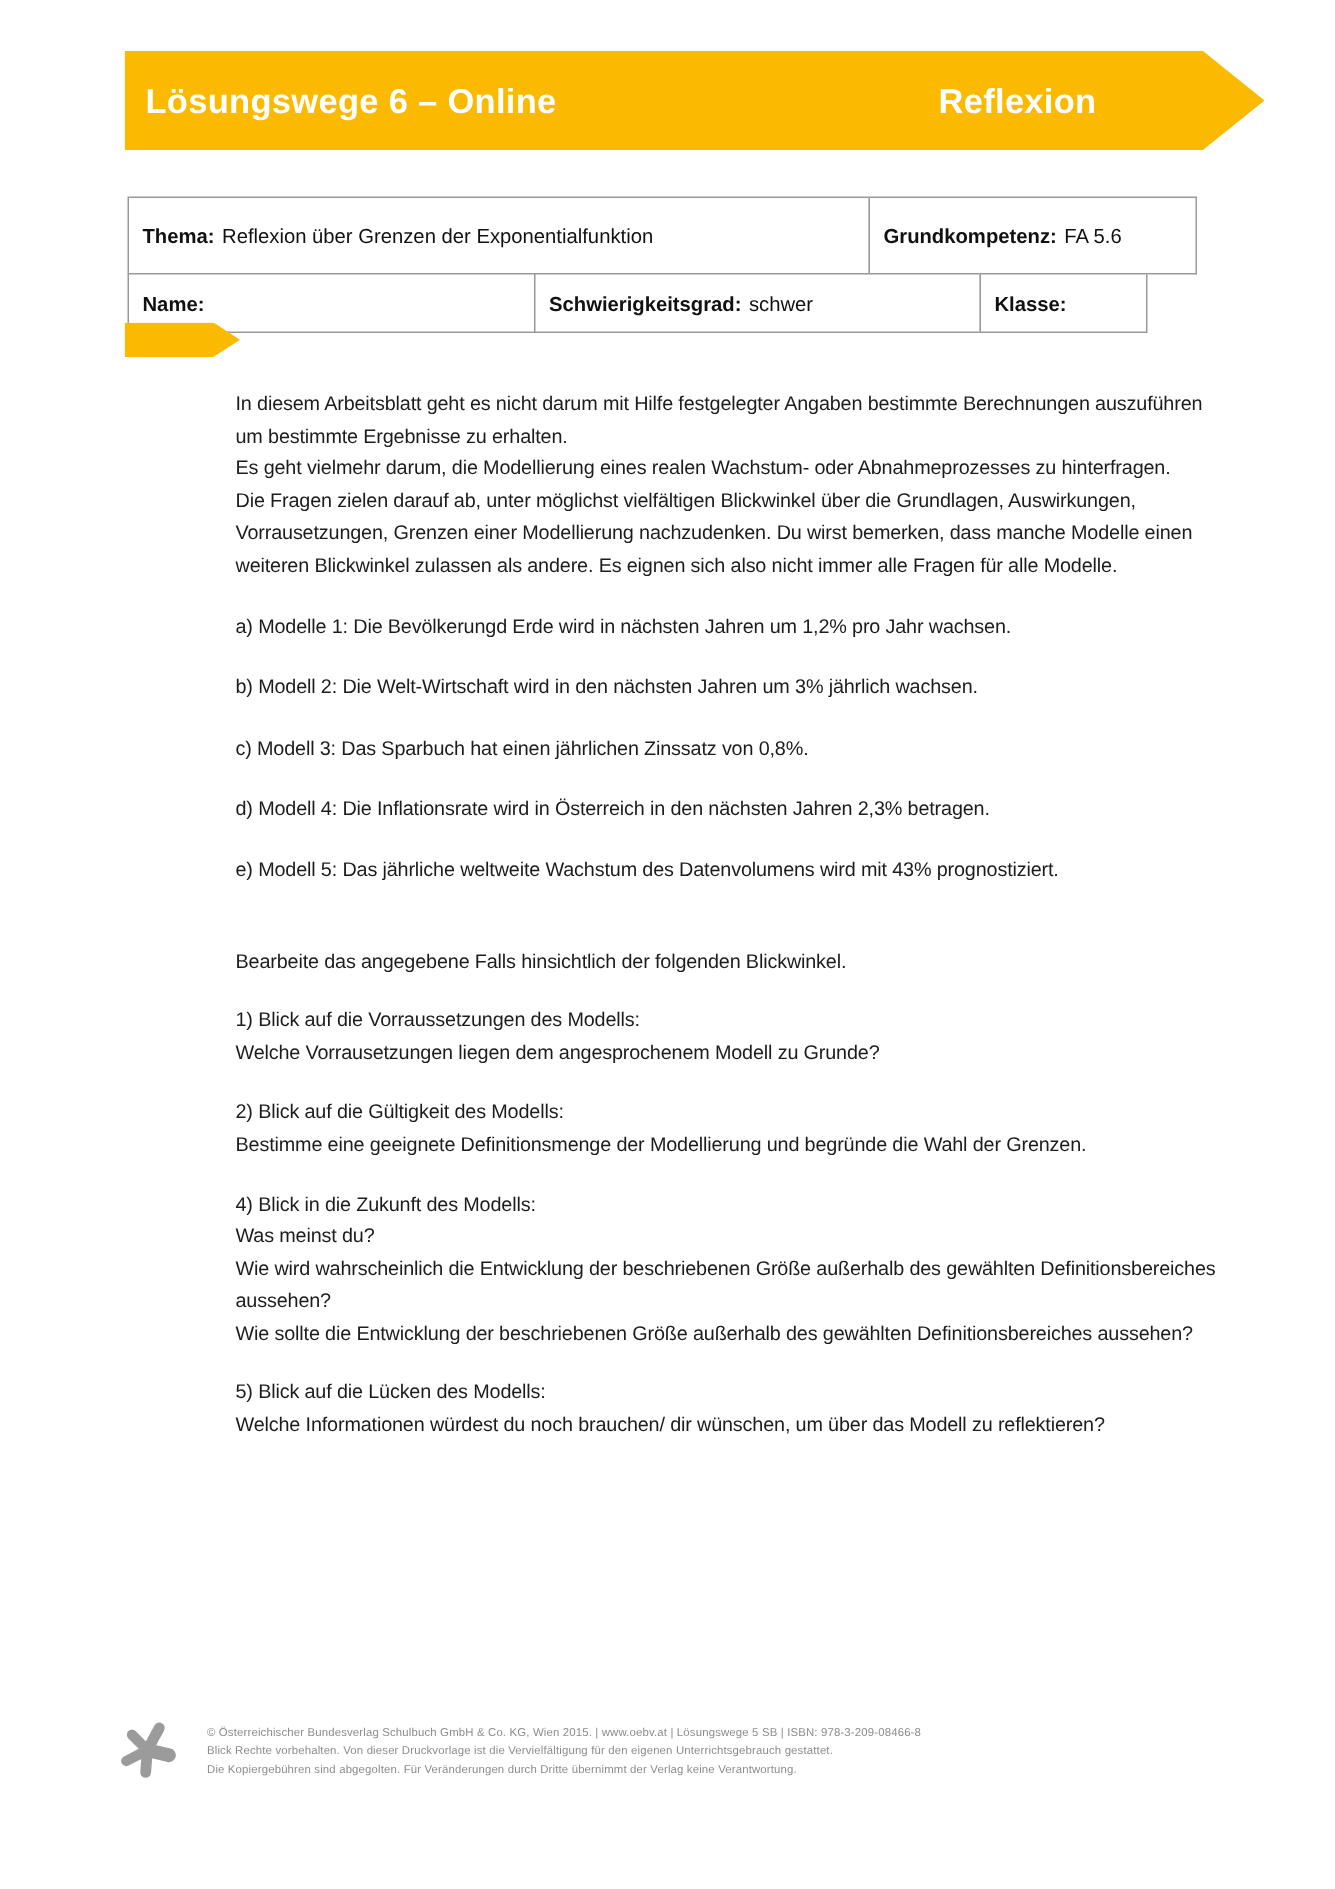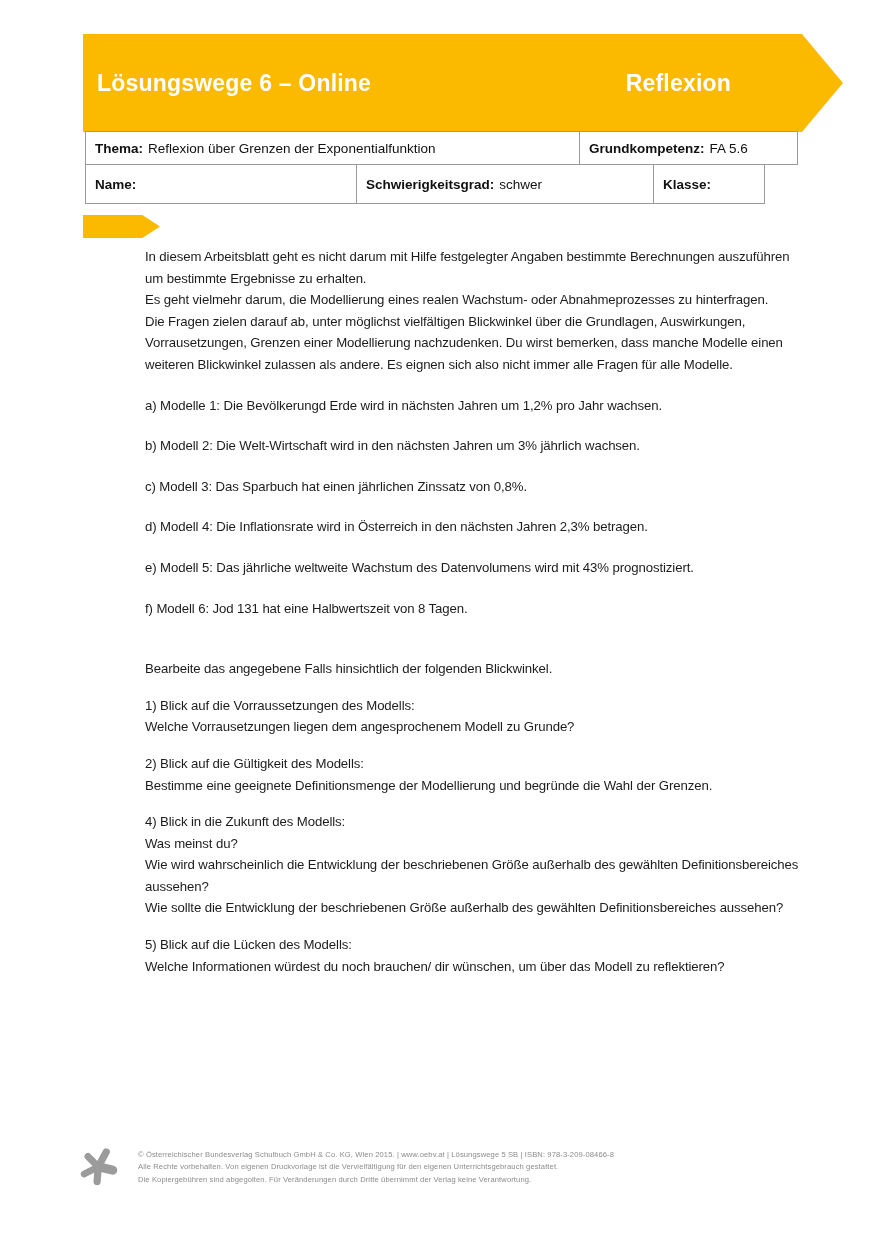--- a/index.html
+++ b/index.html
@@ -4,38 +4,38 @@
 <style>
   html, body { margin:0; padding:0; }
   body {
     width:890px; height:1259px; background:#ffffff;
     font-family:"Liberation Sans", sans-serif; color:#1a1a1a;
   }
   .page { position:relative; width:890px; height:1259px; background:#fff; overflow:hidden; }
 
   
   .banner {
-    position:absolute; left:83px; top:34px; width:760px; height:98px;
+    position:absolute; left:83px; top:34px; width:760px; height:66px;
     background:#FBB900;
     clip-path:polygon(0 0, 94.6% 0, 100% 50%, 94.6% 100%, 0 100%);
     display:flex; align-items:center; justify-content:space-between;
     box-sizing:border-box; padding:0 112px 0 14px;
     color:#ffffff; font-weight:bold; font-size:23px; letter-spacing:0.2px;
   }
 
   
   .info-table { position:absolute; left:85px; top:131px; width:714px; font-size:13.5px; color:#111; }
   .it-row { display:flex; }
   .cell {
     box-sizing:border-box; border:1px solid #999999;
     display:flex; align-items:center; padding-left:9px;
     background:#fff; margin-left:-1px; margin-top:-1px;
   }
   .it-row .cell:first-child { margin-left:0; }
-  .it-row.r1 .cell { height:34px; margin-top:0; }
+  .it-row.r1 .cell { height:52px; margin-top:0; }
   .it-row.r2 .cell { height:40px; }
   .c-thema  { width:495px; }
   .c-gk     { width:219px; }
   .c-name   { width:272px; }
   .c-sg     { width:298px; }
   .c-klasse { width:112px; }
   .lbl { font-weight:bold; }
   .val { margin-left:5px; }
 
   
@@ -43,21 +43,21 @@
     position:absolute; left:83px; top:215px; width:77px; height:23px;
     background:#FBB900;
     clip-path:polygon(0 0, 77% 0, 100% 50%, 77% 100%, 0 100%);
   }
 
   
   .content {
     position:absolute; left:139px; top:240px; width:750px;
     font-size:13.2px; line-height:21.6px; letter-spacing:-0.1px; color:#1c1c1c;
   }
-  .content p { margin:6px; white-space:pre; }
+  .content p { margin:18px; white-space:pre; }
   .content .m    { margin-top:19px; }
   .content .task { margin-top:39px; }
   .content .q    { margin-top:15px; }
 
   
   .footer { position:absolute; left:80px; top:1116px; display:flex; gap:20px; align-items:flex-start;margin-top:28px; }
   .logo { width:38px; height:44px; }
   .footer-text { padding-top:5px; font-size:7.6px; line-height:12.4px; color:#8c8c8c; letter-spacing:0.1px; }
   .footer-text div { white-space:pre; }
 </style>
@@ -103,21 +103,20 @@
 um bestimmte Ergebnisse zu erhalten.
 Es geht vielmehr darum, die Modellierung eines realen Wachstum- oder Abnahmeprozesses zu hinterfragen.
 Die Fragen zielen darauf ab, unter möglichst vielfältigen Blickwinkel über die Grundlagen, Auswirkungen,
 Vorrausetzungen, Grenzen einer Modellierung nachzudenken. Du wirst bemerken, dass manche Modelle einen
 weiteren Blickwinkel zulassen als andere. Es eignen sich also nicht immer alle Fragen für alle Modelle.</p>
     <p class="m">a) Modelle 1: Die Bevölkerungd Erde wird in nächsten Jahren um 1,2% pro Jahr wachsen.</p>
     <p class="m">b) Modell 2: Die Welt-Wirtschaft wird in den nächsten Jahren um 3% jährlich wachsen.</p>
     <p class="m">c) Modell 3: Das Sparbuch hat einen jährlichen Zinssatz von 0,8%.</p>
     <p class="m">d) Modell 4: Die Inflationsrate wird in Österreich in den nächsten Jahren 2,3% betragen.</p>
     <p class="m">e) Modell 5: Das jährliche weltweite Wachstum des Datenvolumens wird mit 43% prognostiziert.</p>
-    <p class="m">f) Modell 6: Jod 131 hat eine Halbwertszeit von 8 Tagen.</p>
     <p class="task">Bearbeite das angegebene Falls hinsichtlich der folgenden Blickwinkel.</p>
     <p class="q">1) Blick auf die Vorraussetzungen des Modells:
 Welche Vorrausetzungen liegen dem angesprochenem Modell zu Grunde?</p>
     <p class="q">2) Blick auf die Gültigkeit des Modells:
 Bestimme eine geeignete Definitionsmenge der Modellierung und begründe die Wahl der Grenzen.</p>
     <p class="q">4) Blick in die Zukunft des Modells:
 Was meinst du?
 Wie wird wahrscheinlich die Entwicklung der beschriebenen Größe außerhalb des gewählten Definitionsbereiches
 aussehen?
 Wie sollte die Entwicklung der beschriebenen Größe außerhalb des gewählten Definitionsbereiches aussehen?</p>
@@ -132,18 +131,18 @@
           <line x1="48" y1="52" x2="86" y2="61" stroke-width="24"></line>
           <line x1="48" y1="52" x2="69" y2="13" stroke-width="19"></line>
           <line x1="48" y1="52" x2="21" y2="25" stroke-width="18"></line>
           <line x1="48" y1="52" x2="11" y2="71" stroke-width="18"></line>
           <line x1="48" y1="52" x2="45" y2="91" stroke-width="19"></line>
         </g>
       </svg>
     </span>
     <div class="footer-text">
       <div>© Österreichischer Bundesverlag Schulbuch GmbH &amp; Co. KG, Wien 2015. | www.oebv.at | Lösungswege 5 SB | ISBN: 978-3-209-08466-8</div>
-      <div>Alle Rechte vorbehalten. Von eigenen Druckvorlage ist die Vervielfältigung für den eigenen Unterrichtsgebrauch gestattet.</div>
+      <div>Blick Rechte vorbehalten. Von dieser Druckvorlage ist die Vervielfältigung für den eigenen Unterrichtsgebrauch gestattet.</div>
       <div>Die Kopiergebühren sind abgegolten. Für Veränderungen durch Dritte übernimmt der Verlag keine Verantwortung.</div>
     </div>
   </div>
 
 </div>
 
 </body></html>

